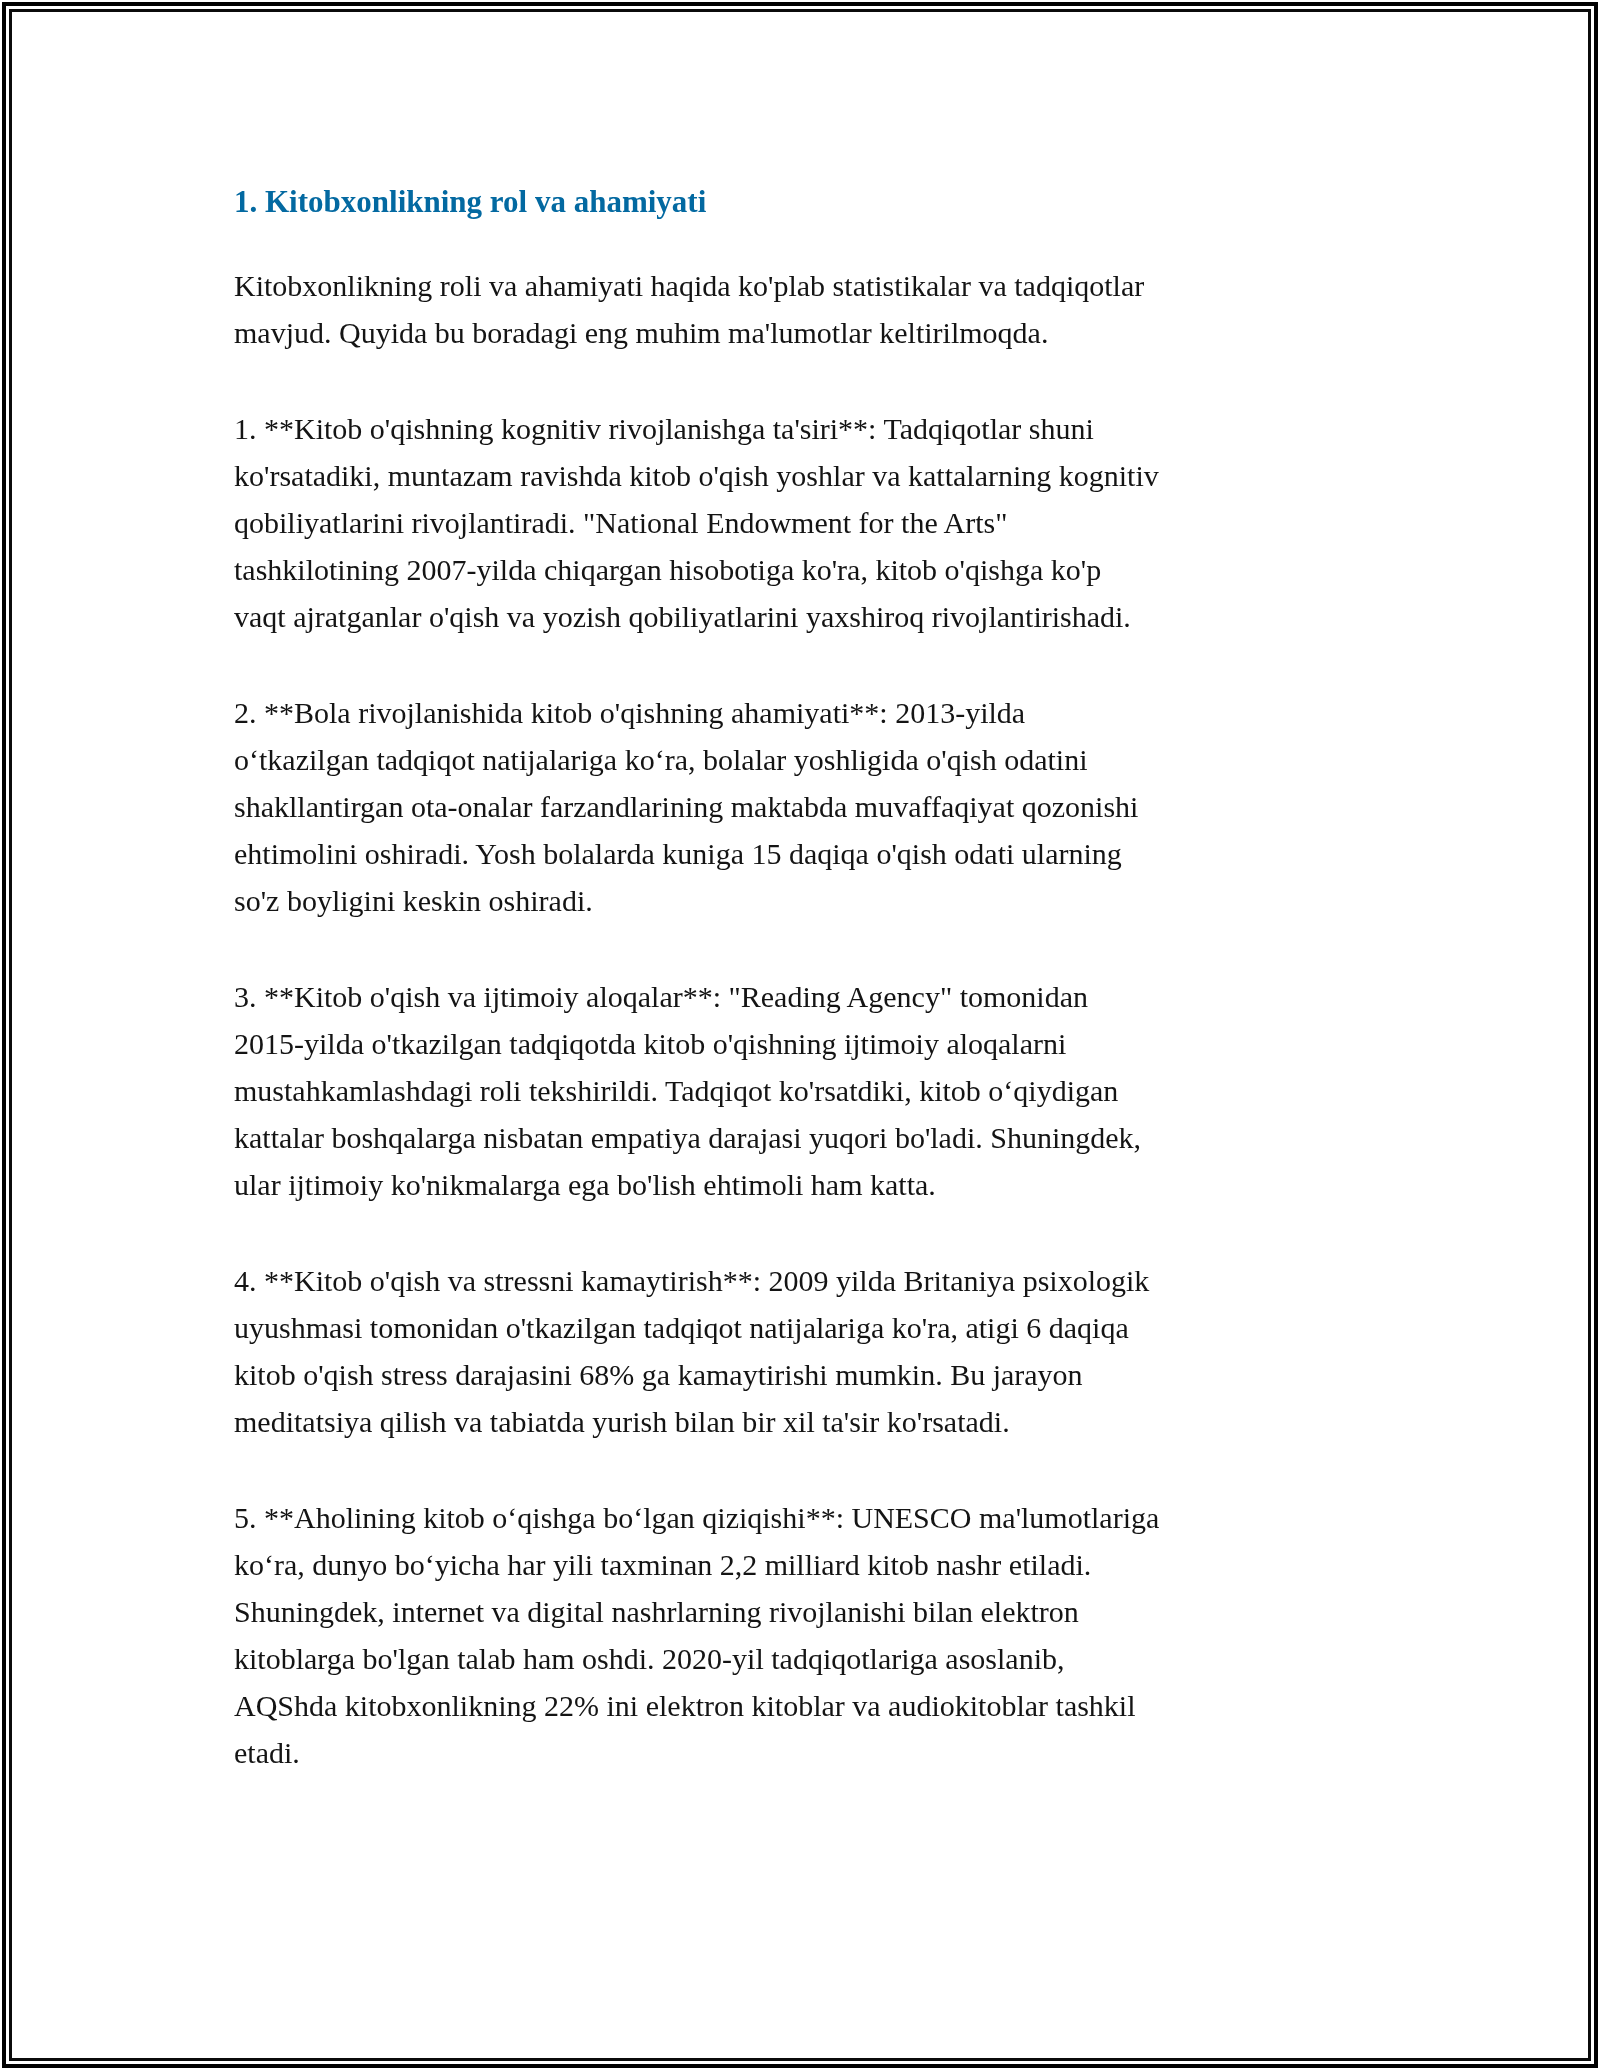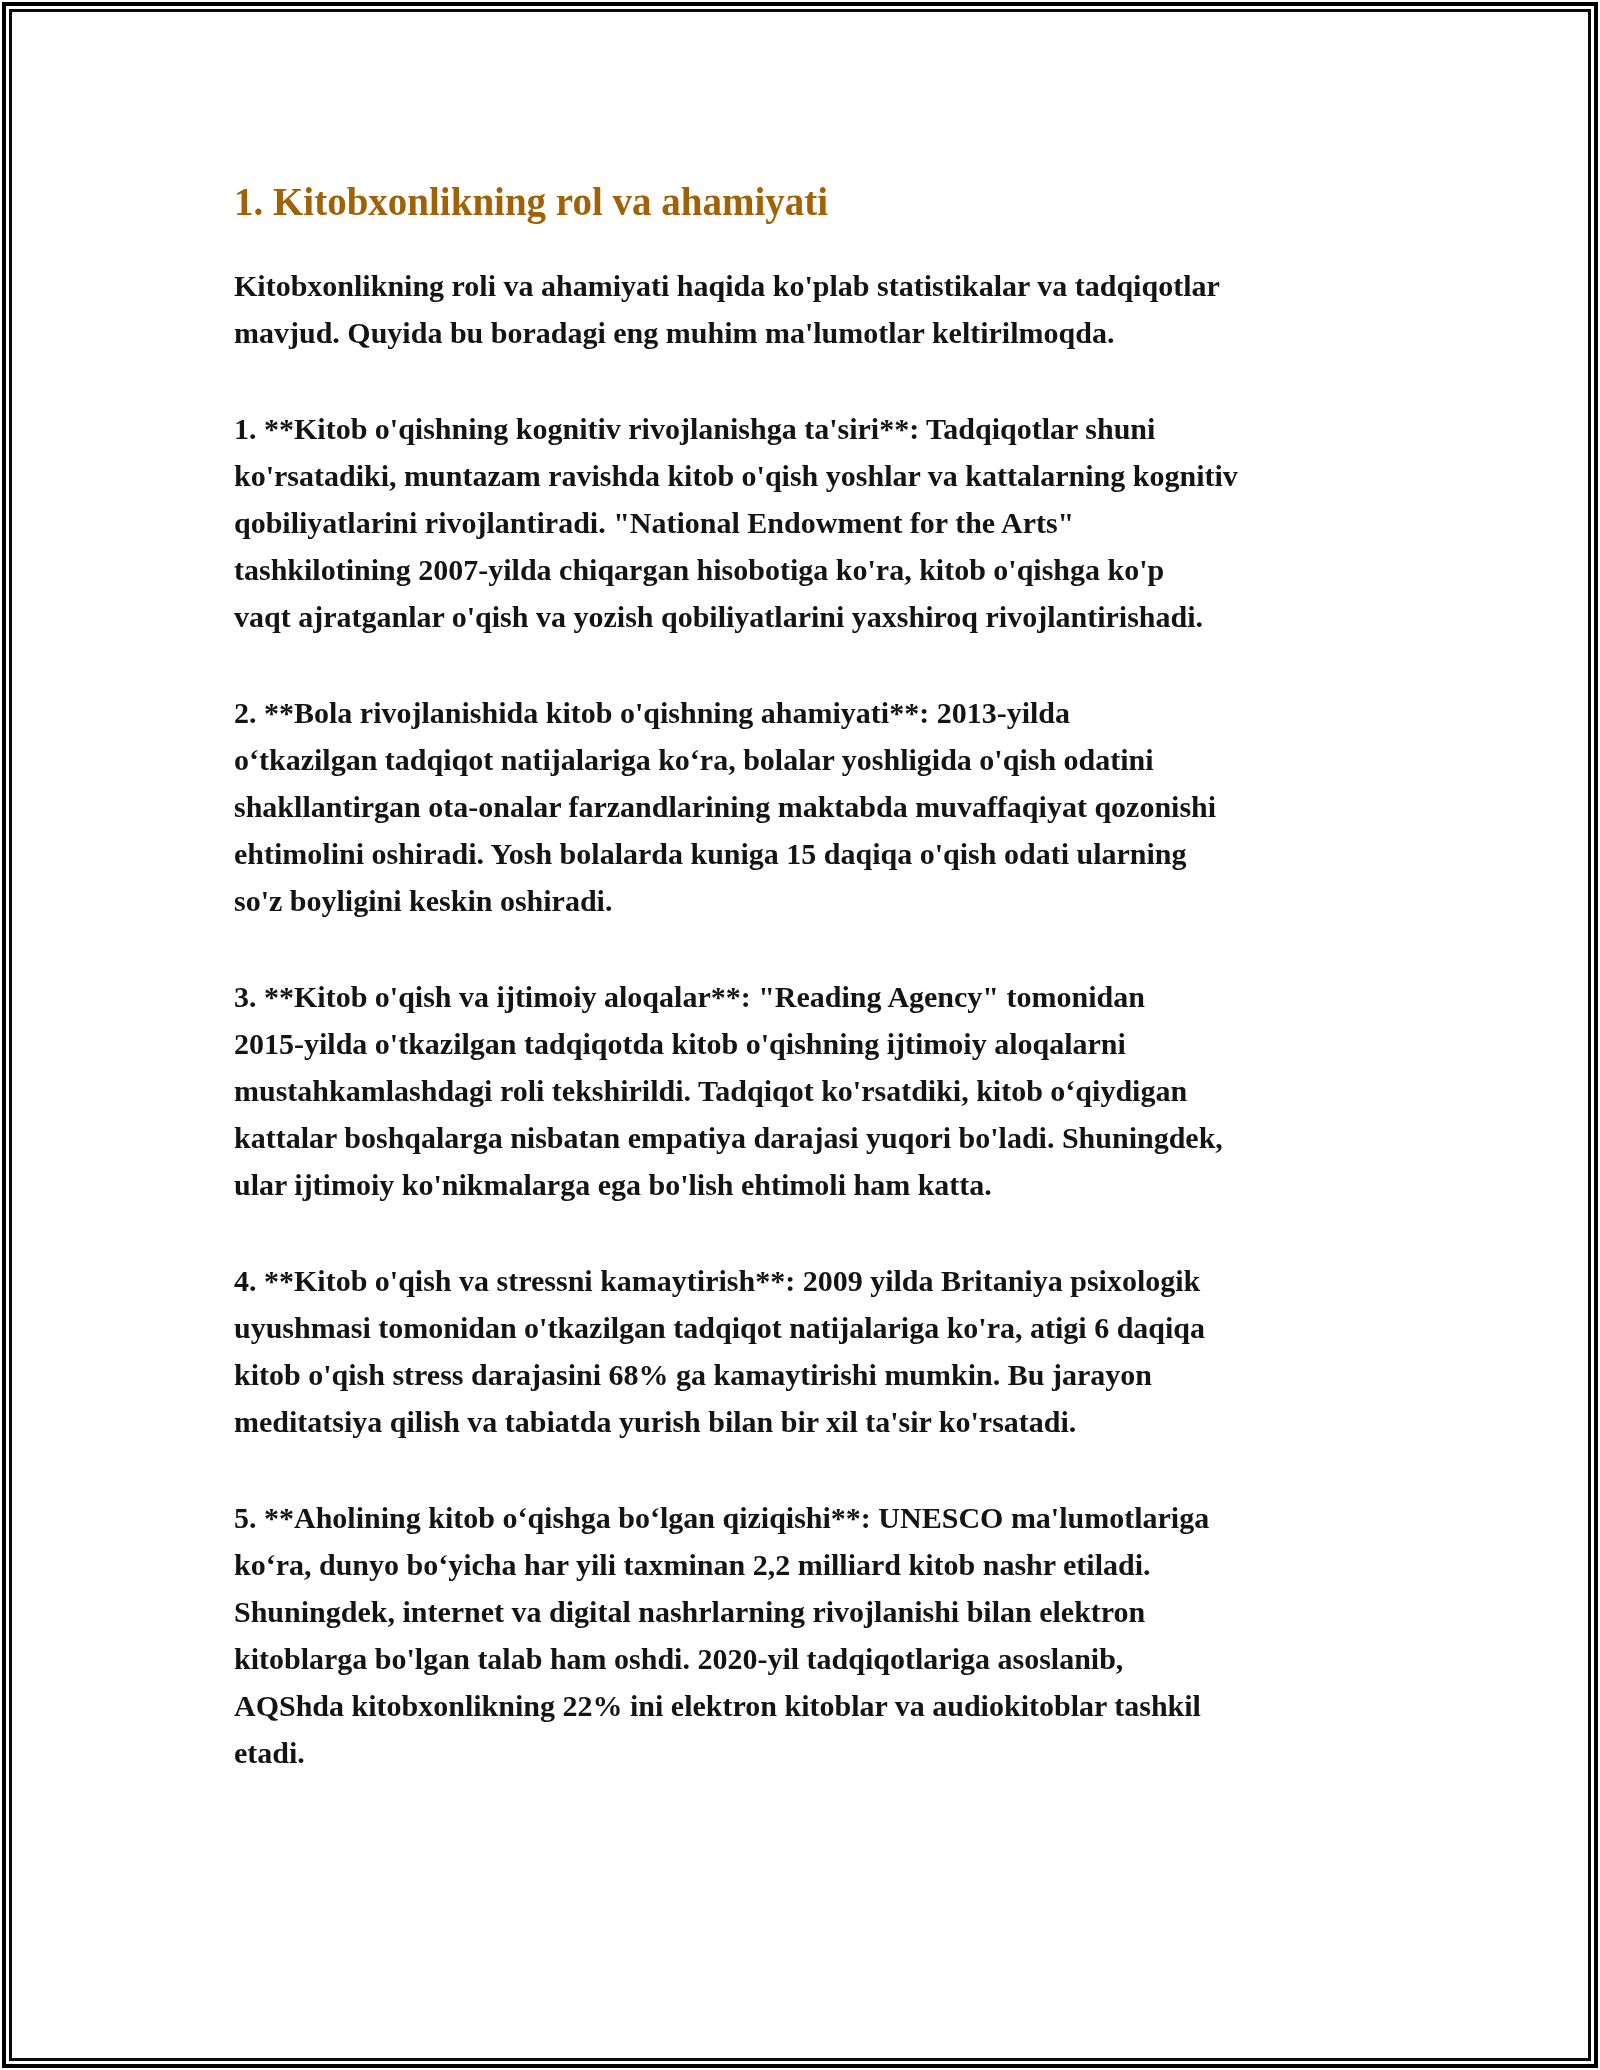--- a/index.html
+++ b/index.html
@@ -25,33 +25,32 @@
     border: 3px solid #0b0b0b;
     box-sizing: border-box;
     background: #ffffff;
     overflow: hidden;
   }
   .page-content {
     padding: 168px 130px 0 222px;
     color: #141414;
   }
   .doc-title {
-    font-size: 39px;
+    font-size: 31px;
     line-height: 44px;
     font-weight: bold;
     margin: 0 0 38px 0;
-    color: #a16207;
+    color: #0369a1;
   }
   .doc-para {
     font-size: 30px;
     line-height: 47px;
     margin: 0 0 49px 0;
     white-space: pre-line;
     max-width: 1200px;
-    font-weight: bold;
   }
 </style>
 </head>
 <body>
 
 <div class="page-frame-outer">
   <div class="page-frame-inner">
     <div class="page-content">
       <h1 class="doc-title">1. Kitobxonlikning rol va ahamiyati</h1>
       <p class="doc-para">Kitobxonlikning roli va ahamiyati haqida ko'plab statistikalar va tadqiqotlar

